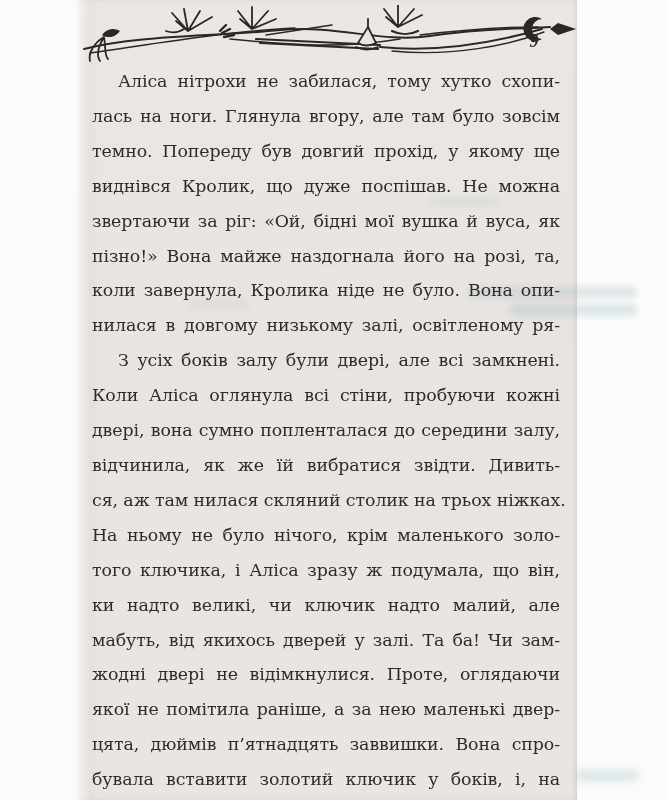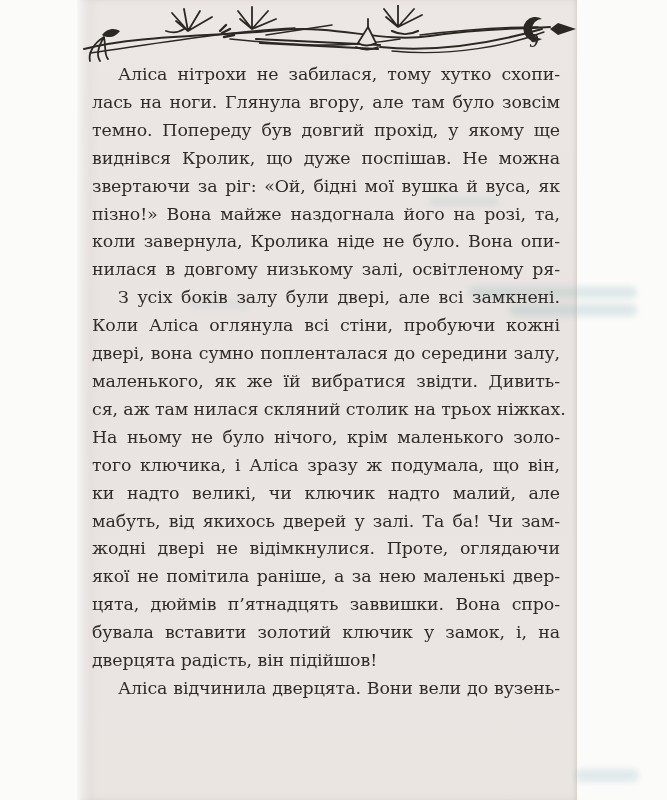--- a/index.html
+++ b/index.html
@@ -32,20 +32,21 @@
     font-size:17.4px;line-height:27.9px;color:#2f2b28;
     letter-spacing:-0.1px;
   }
   .para{margin:0;padding:0;}
   .line{
     display:block;
     text-align:justify;
     -moz-text-align-last:justify;
     text-align-last:justify;
     white-space:nowrap;
+    margin-top:7px;
   }
   .line.first{text-indent:26px;}
   .line.lastline{
     -moz-text-align-last:left;
     text-align-last:left;
   }
   .ghost{
     position:absolute;border-radius:6px;
     background:rgba(148,184,189,.30);
     filter:blur(3px);
@@ -121,28 +122,28 @@
       <span class="line">виднівся Кролик, що дуже поспішав. Не можна</span>
       <span class="line">звертаючи за ріг: «Ой, бідні мої вушка й вуса, як</span>
       <span class="line">пізно!» Вона майже наздогнала його на розі, та,</span>
       <span class="line">коли завернула, Кролика ніде не було. Вона опи-</span>
       <span class="line">нилася в довгому низькому залі, освітленому ря-</span>
     </p>
     <p class="para">
       <span class="line first">З усіх боків залу були двері, але всі замкнені.</span>
       <span class="line">Коли Аліса оглянула всі стіни, пробуючи кожні</span>
       <span class="line">двері, вона сумно попленталася до середини залу,</span>
-      <span class="line">маленького, як же їй вибратися звідти. Дивить-</span>
+      <span class="line">відчинила, як же їй вибратися звідти. Дивить-</span>
       <span class="line">ся, аж там нилася скляний столик на трьох ніжках.</span>
       <span class="line">На ньому не було нічого, крім маленького золо-</span>
       <span class="line">того ключика, і Аліса зразу ж подумала, що він,</span>
       <span class="line">ки надто великі, чи ключик надто малий, але</span>
       <span class="line">мабуть, від якихось дверей у залі. Та ба! Чи зам-</span>
       <span class="line">жодні двері не відімкнулися. Проте, оглядаючи</span>
       <span class="line">якої не помітила раніше, а за нею маленькі двер-</span>
       <span class="line">цята, дюймів п’ятнадцять заввишки. Вона спро-</span>
-      <span class="line">бувала вставити золотий ключик у замок, і, на</span>
+      <span class="line">бувала вставити золотий ключик у боків, і, на</span>
       <span class="line lastline">дверцята радість, він підійшов!</span>
     </p>
     <p class="para">
       <span class="line first">Аліса відчинила дверцята. Вони вели до вузень-</span>
     </p>
   </div>
 
 </body></html>

